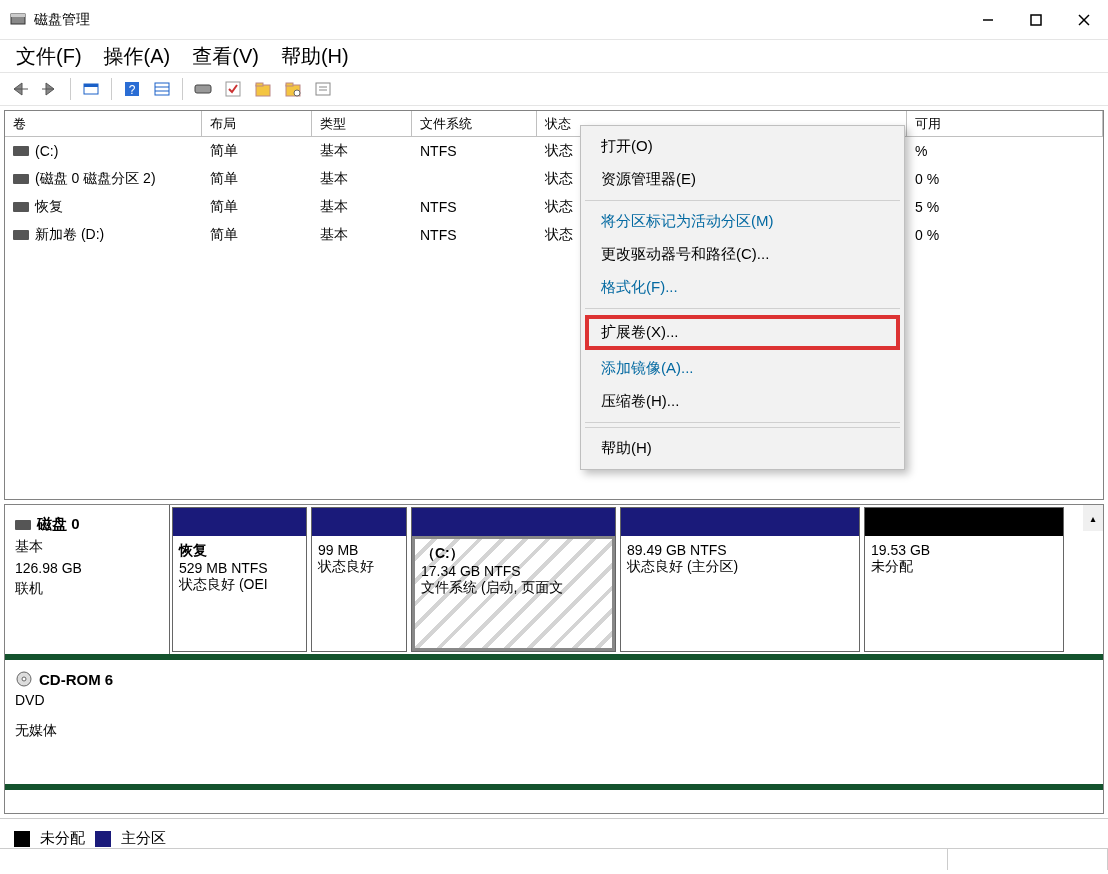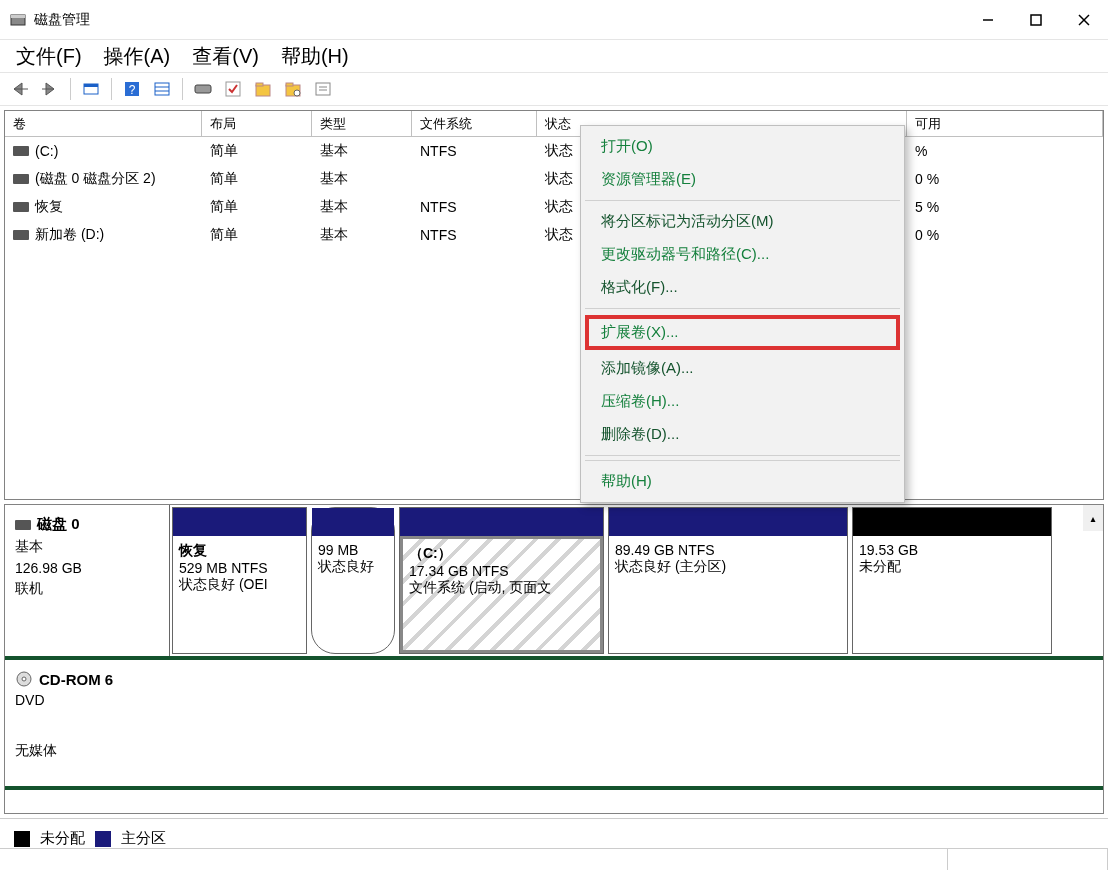--- a/index.html
+++ b/index.html
@@ -1,46 +1,46 @@
 <!DOCTYPE html>
 <html><head>
 <meta charset="utf-8">
 <style>
 * { box-sizing: border-box; margin: 0; padding: 0; font-family: "Microsoft YaHei", "SimSun", sans-serif; }
 body { width: 1108px; height: 874px; background: #fff; overflow: hidden; position: relative; }
 
 .titlebar { height: 40px; display: flex; align-items: center; justify-content: space-between; padding-left: 10px; border-bottom: 1px solid #e5e5e5; }
-.titlebar-left { display: flex; align-items: center; gap: 8px; }
+.titlebar-left { display: flex; gap: 8px; }
 .titlebar-icon { width: 16px; height: 16px; }
 .titlebar-title { font-size: 14px; }
 .titlebar-controls { display: flex; }
 .win-btn { width: 48px; height: 40px; display: flex; align-items: center; justify-content: center; font-size: 16px; cursor: default; }
 
 .menubar { height: 32px; display: flex; align-items: center; padding: 0 8px; gap: 6px; }
 .menu-item { padding: 4px 8px; font-size: 20px; }
 
 .toolbar { height: 34px; display: flex; align-items: center; padding: 4px 8px; gap: 6px; border-top: 1px solid #e5e5e5; border-bottom: 1px solid #e5e5e5; }
 .tool-sep { width: 1px; height: 22px; background: #ccc; margin: 0 2px; }
 .tool-btn { width: 24px; height: 24px; display: flex; align-items: center; justify-content: center; }
 
 .volume-list { border: 1px solid #828282; margin: 4px; height: 390px; background: #fff; position: relative; }
 .vl-header { display: flex; height: 26px; background: #fff; border-bottom: 1px solid #c0c0c0; }
 .vl-header-cell { border-right: 1px solid #c0c0c0; padding: 4px 8px; font-size: 13px; display: flex; align-items: center; background:#fff; }
 .vl-row { display: flex; height: 28px; align-items: center; }
 .vl-cell { padding: 2px 8px; font-size: 14px; display: flex; align-items: center; gap: 6px; }
 .drive-icon { width: 16px; height: 10px; background: #555; border-radius: 1px; display: inline-block; }
 
 .context-menu { position: absolute; left: 580px; top: 125px; width: 325px; background: #f2f2f2; border: 1px solid #bfbfbf; box-shadow: 4px 4px 8px rgba(0,0,0,.25); z-index: 100; padding: 4px 2px; }
-.cm-item { padding: 7px 18px; font-size: 15px; color: #15803d; }
-.cm-item.disabled { color: #14532d; }
+.cm-item { padding: 7px 18px; font-size: 15px; color: #000000; }
+.cm-item.disabled { color: #0369a1; }
 .cm-sep { height: 1px; background: #d0d0d0; margin: 4px 2px; }
 .cm-highlight { outline: 4px solid #d33; outline-offset: -6px; padding-top:10px; padding-bottom:10px; }
 
 .graphical { margin: 4px; border: 1px solid #828282; height: 310px; background: #fff; position: relative; }
-.disk-row { display: flex; border-bottom: 4px solid #14532d; }
+.disk-row { display: flex; border-bottom: 6px solid #14532d; }
 .disk-label { width: 165px; padding: 10px 10px; border-right: 1px solid #666; }
 .disk-label .dname { font-weight: bold; font-size: 15px; display:flex; align-items:center; gap:6px;}
 .disk-label .dinfo { font-size: 14px; margin-top: 4px; }
 .disk-parts { flex: 1; display: flex; position: relative; }
 .part-top { height: 28px; background: #1a1a7a; }
 .part-top.black { background: #000; }
 .part-box { border: 1px solid #666; margin: 2px; display: flex; flex-direction: column; }
 .part-body { padding: 6px 6px; font-size: 14px; flex:1; }
 .part-body .pname { font-weight: bold; }
 .hatched { background: repeating-linear-gradient(135deg, #fff 0 12px, #d4d4d4 12px 16px); border:3px solid #888;}
@@ -207,21 +207,20 @@
   <div class="cm-item">打开(O)</div>
   <div class="cm-item">资源管理器(E)</div>
   <div class="cm-sep"></div>
   <div class="cm-item disabled">将分区标记为活动分区(M)</div>
   <div class="cm-item">更改驱动器号和路径(C)...</div>
   <div class="cm-item disabled">格式化(F)...</div>
   <div class="cm-sep"></div>
   <div class="cm-item cm-highlight">扩展卷(X)...</div>
   <div class="cm-item disabled">添加镜像(A)...</div>
   <div class="cm-item">压缩卷(H)...</div>
-  <div class="cm-item disabled">删除卷(D)...</div>
   <div class="cm-sep"></div>
   <div class="cm-sep"></div>
   <div class="cm-item">帮助(H)</div>
 </div>
 
 <div class="graphical">
   <div class="scroll-stub">▴</div>
   <div class="disk-row" style="height:155px">
     <div class="disk-label">
       <div class="dname">
@@ -234,21 +233,21 @@
     </div>
     <div class="disk-parts" id="disk0-parts">
         <div class="part-box" style="width: 135px;">
           <div class="part-top"></div>
           <div class="part-body">
             <div class="pname">恢复</div>
             <div>529 MB NTFS</div>
             <div>状态良好 (OEI</div>
           </div>
         </div>
-        <div class="part-box" style="width: 84px; border-radius: 24px;">
+        <div class="part-box" style="width: 96px;">
           <div class="part-top"></div>
           <div class="part-body">
             <div class="pname"></div>
             <div>99 MB</div>
             <div>状态良好</div>
           </div>
         </div>
         <div class="part-box" style="width: 205px;">
           <div class="part-top"></div>
           <div class="part-body hatched">
@@ -277,21 +276,21 @@
   <div class="disk-row" style="height:130px">
     <div class="disk-label" style="border-right:none">
       <div class="dname">
         <svg width="18" height="18">
             <circle cx="9" cy="9" r="7" fill="#ddd" stroke="#666"></circle>
             <circle cx="9" cy="9" r="2" fill="#fff" stroke="#666"></circle>
           </svg>
         <span>CD-ROM 6</span>
       </div>
       <div class="dinfo">DVD</div>
-      <div class="dinfo" style="margin-top:34px">无媒体</div>
+      <div class="dinfo" style="margin-top:14px">无媒体</div>
     </div>
   </div>
 </div>
 
 <div class="legend">
   <span class="legend-sq" style="background:#000"></span>
   <span>未分配</span>
   <span class="legend-sq" style="background:#1a1a7a"></span>
   <span>主分区</span>
 </div>

